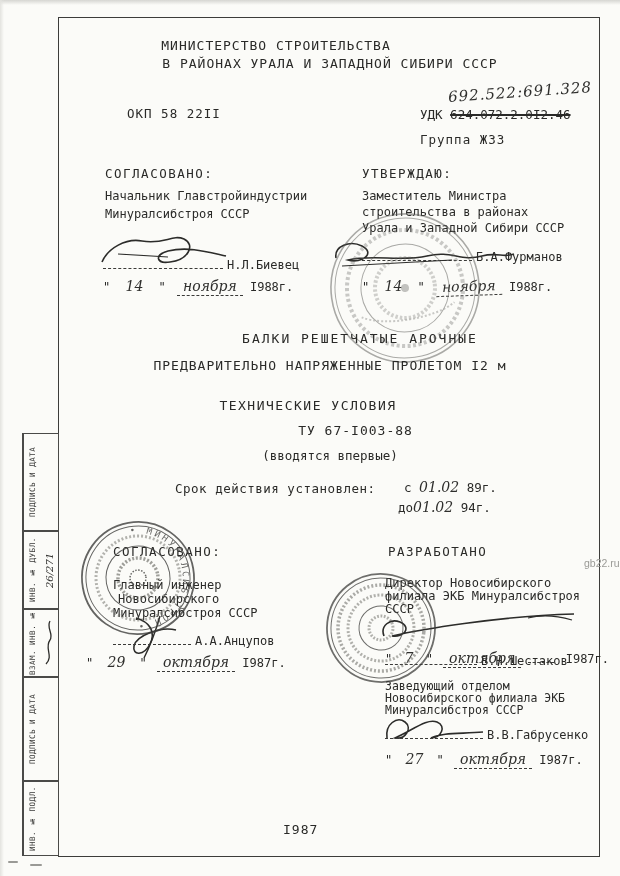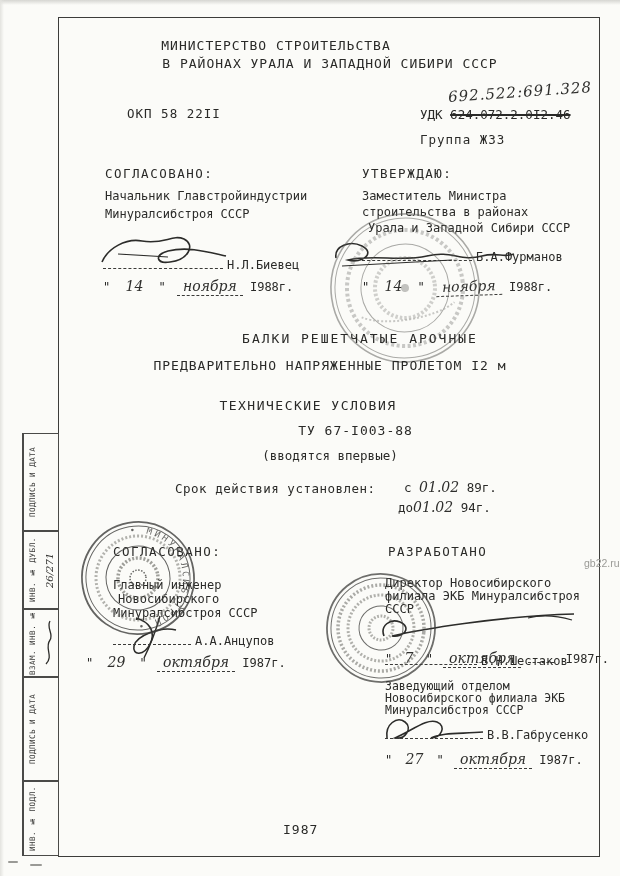--- a/index.html
+++ b/index.html
@@ -69,21 +69,21 @@
     <span class="tw">"</span>
     <span class="hw" style="font-size:14px;padding:0 8px;">14</span>
     <span class="tw">"</span>
     <span class="hw dashu" style="font-size:14px;margin-left:4px;">ноября</span>
     <span class="tw">I988г.</span>
   </div>
 
   <div class="abs tw" style="left:362px;top:166px;font-size:12.5px;letter-spacing:1.5px;">УТВЕРЖДАЮ:</div>
   <div class="abs tw" style="left:362px;top:189px;font-size:12px;">Заместитель Министра</div>
   <div class="abs tw" style="left:362px;top:205px;font-size:12px;">строительства в районах</div>
-  <div class="abs tw" style="left:362px;top:221px;font-size:12px;margin-left:6px;">Урала и Западной Сибири СССР</div>
+  <div class="abs tw" style="left:362px;top:221px;font-size:12px;">Урала и Западной Сибири СССР</div>
 
   <div class="abs" style="left:362px;top:246px;">
     <span class="dseg" style="width:110px;"></span><span class="tw" style="font-size:12px;">Б.А.Фурманов</span>
   </div>
   <svg class="abs" style="left:332px;top:236px;" width="185" height="40" viewBox="0 0 185 40">
     <path d="M4 22 C2 10 18 4 30 10 C44 17 30 28 16 24 C40 18 70 26 95 20 C120 14 128 26 150 20 C165 16 172 22 182 18" fill="none" stroke="#2c2c2a" stroke-width="1.6"></path>
     <path d="M10 30 L120 24" fill="none" stroke="#2c2c2a" stroke-width="1.1"></path>
   </svg>
   <div class="abs" style="left:362px;top:278px;font-size:12px;">
     <span class="tw">"</span>

